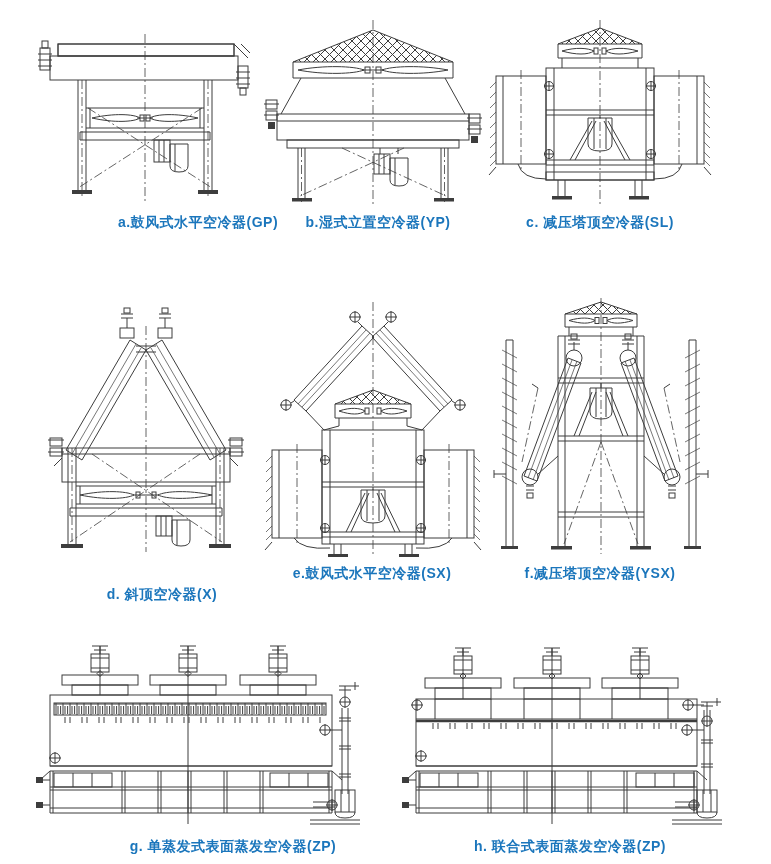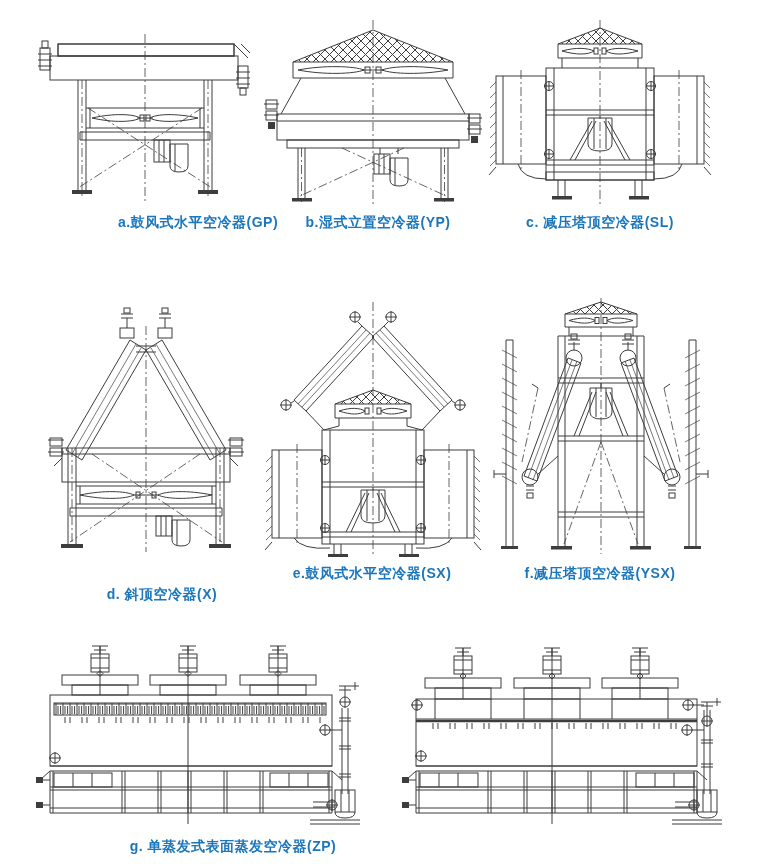--- a/index.html
+++ b/index.html
@@ -419,14 +419,15 @@
 </svg>
 </div>
 
 <div class="cap" style="left:158px;top:214px;margin-left:40px;">a.鼓风式水平空冷器(GP)</div>
 <div class="cap" style="left:378px;top:214px;">b.湿式立置空冷器(YP)</div>
 <div class="cap" style="left:600px;top:214px;">c. 减压塔顶空冷器(SL)</div>
 <div class="cap" style="left:162px;top:586px;">d. 斜顶空冷器(X)</div>
 <div class="cap" style="left:372px;top:565px;">e.鼓风式水平空冷器(SX)</div>
 <div class="cap" style="left:600px;top:565px;">f.减压塔顶空冷器(YSX)</div>
 <div class="cap" style="left:196px;top:838px;margin-left:37px;">g. 单蒸发式表面蒸发空冷器(ZP)</div>
+<div class="cap" style="left:570px;top:838px;">h. 联合式表面蒸发空冷器(ZP)</div>
 
 </div>
 
 </body></html>

